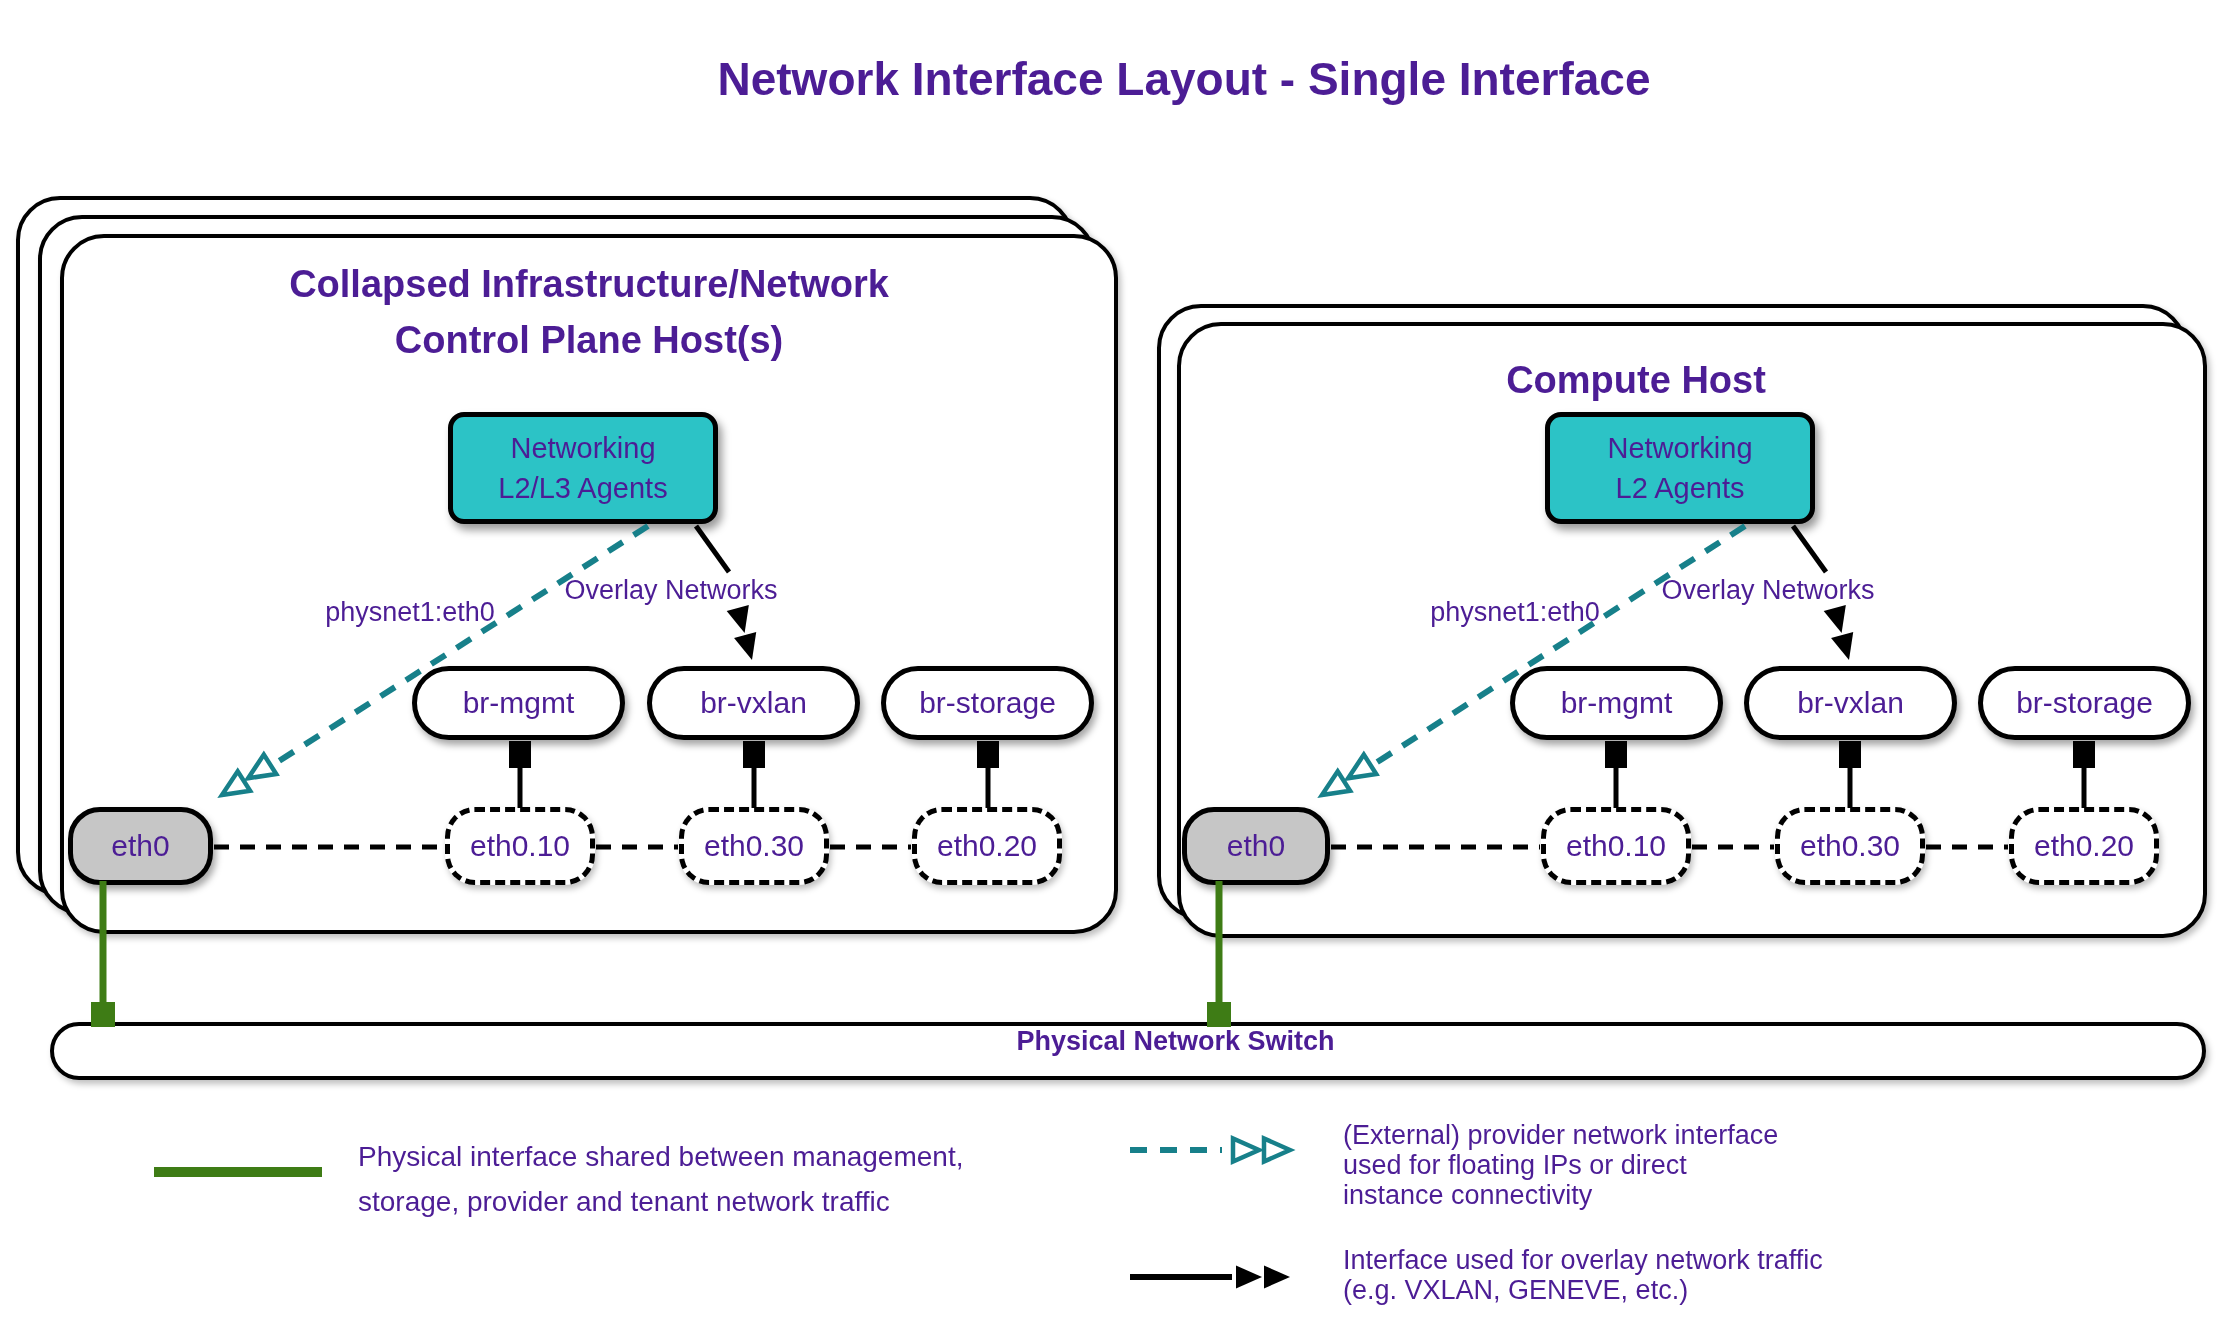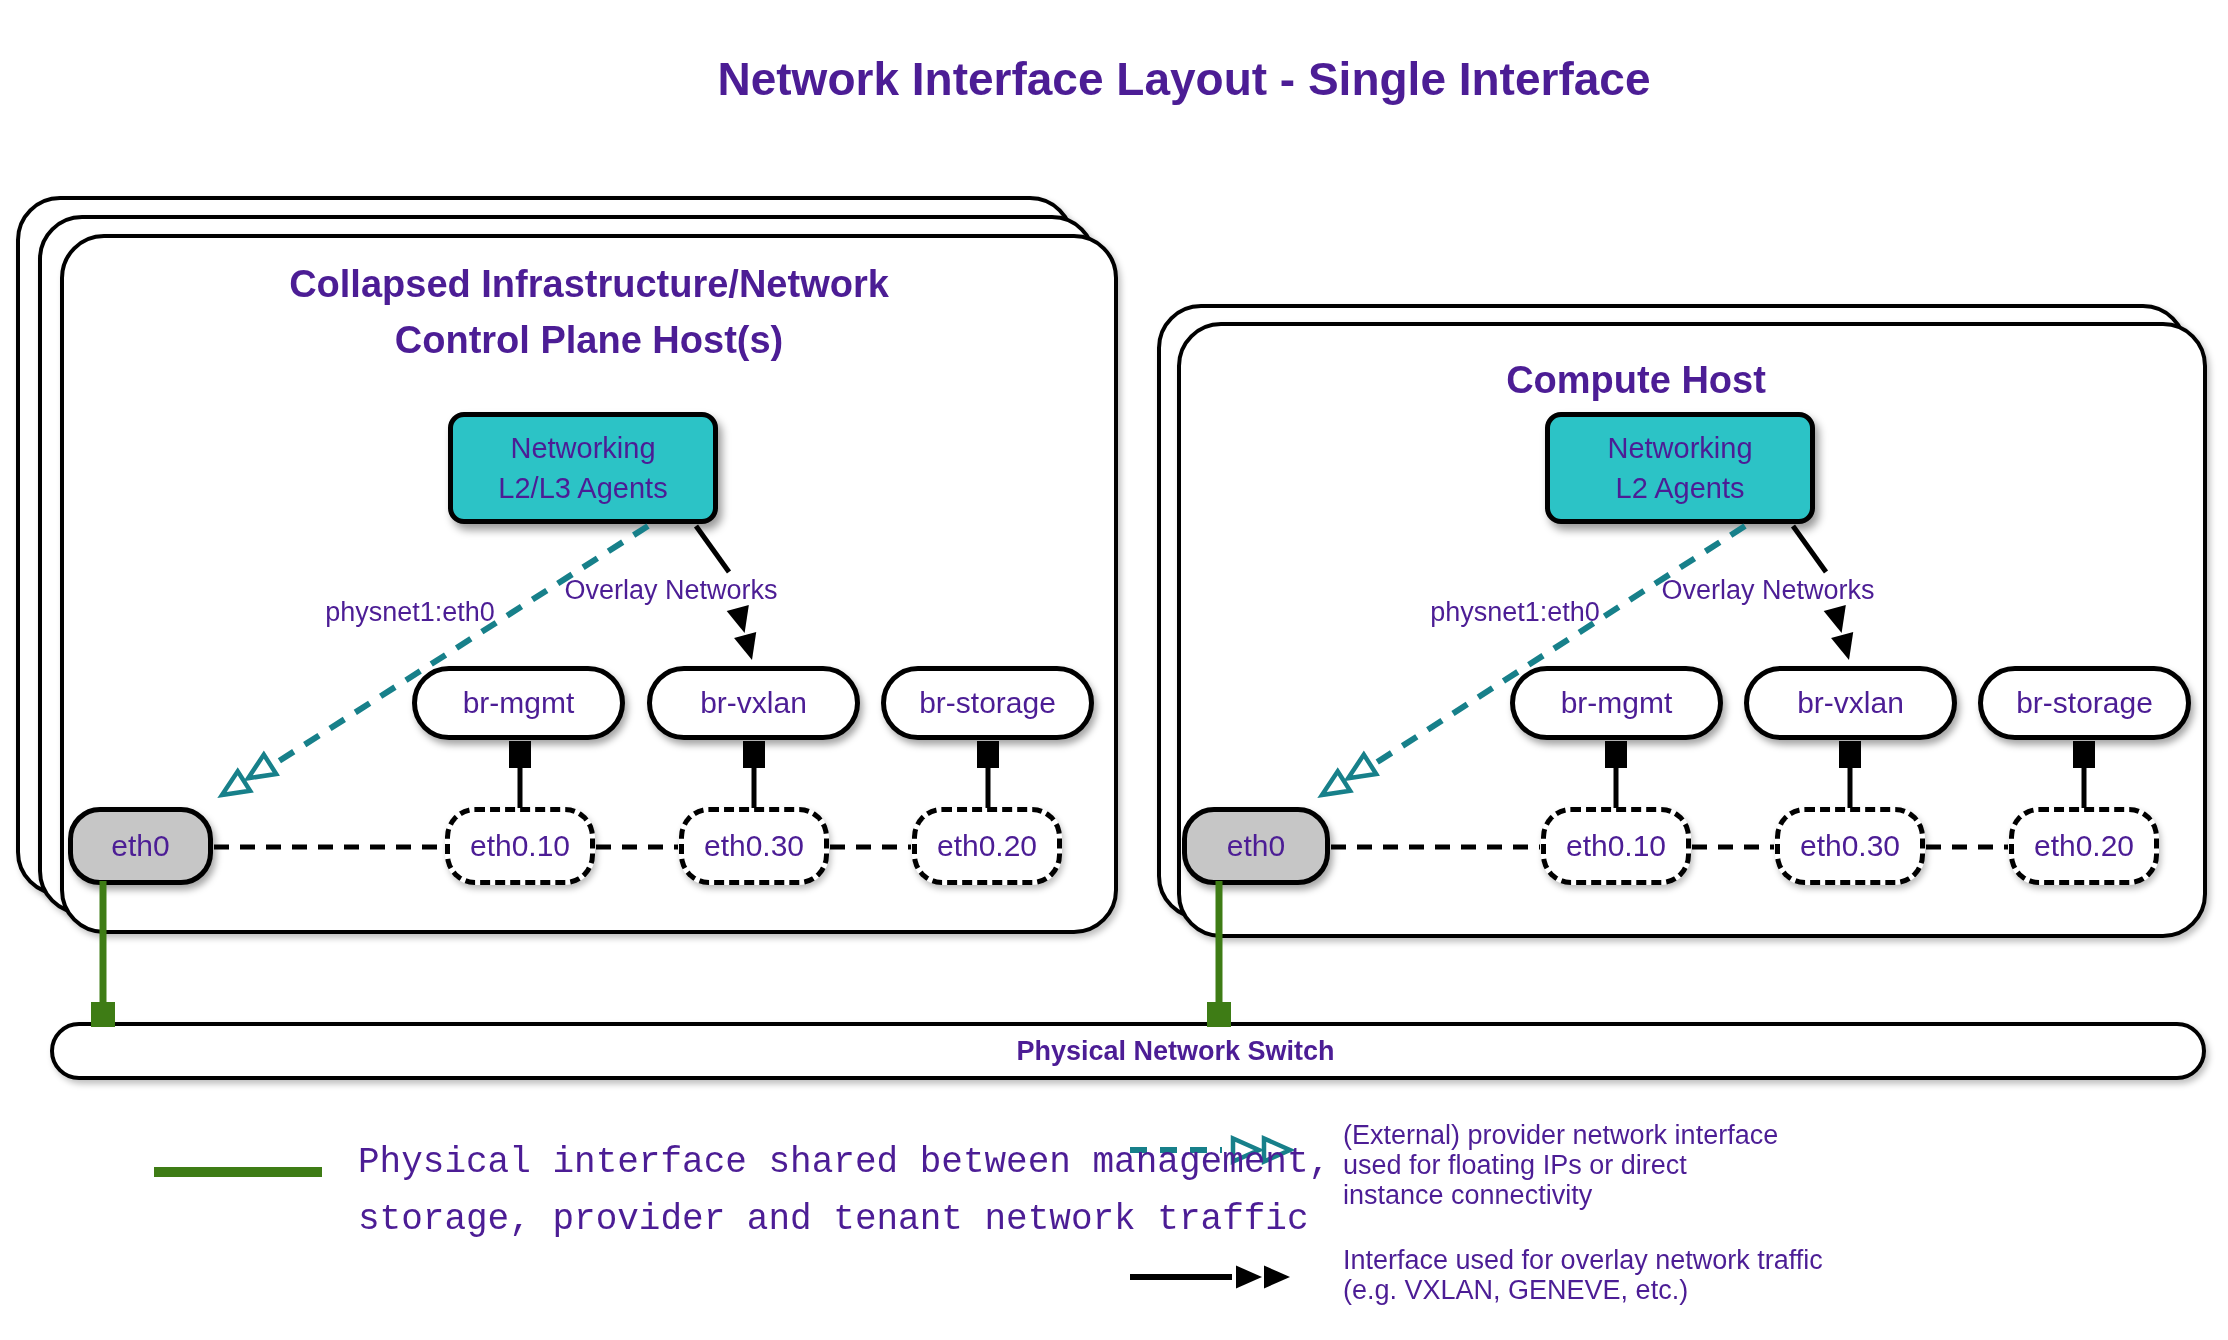--- a/index.html
+++ b/index.html
@@ -15,24 +15,24 @@
          background:var(--agent-fill);display:flex;align-items:center;justify-content:center;
          text-align:center;font-size:29px;line-height:40px;white-space:pre-line;
          box-shadow:4px 6px 8px rgba(0,0,0,0.4);}
   .pill{position:absolute;z-index:2;box-sizing:border-box;border:5px solid #000;border-radius:38px;
         background:#fff;display:flex;align-items:center;justify-content:center;font-size:30px;
         box-shadow:3px 5px 7px rgba(0,0,0,0.35);}
   .pill.dashed{border-style:dashed;border-radius:30px;box-shadow:2px 4px 6px rgba(0,0,0,0.25);}
   .pill.gray{background:var(--interface-gray);border-radius:32px;}
   .edge-label{position:absolute;z-index:4;transform:translate(-50%,-50%);font-size:27px;white-space:nowrap;}
   .switch{position:absolute;z-index:2;box-sizing:border-box;border:4px solid #000;border-radius:30px;
-          background:#fff;display:flex;align-items:center;justify-content:center;
+          background:#fff;display:flex;align-items:flex-start;justify-content:center;
           font-weight:bold;font-size:27px;padding-left:95px;box-shadow:3px 4px 6px rgba(0,0,0,0.25);}
   .legend-text{position:absolute;z-index:4;font-size:27px;line-height:30px;white-space:pre-line;}
-  .legend-text.first{font-size:36px;line-height:57px;font-family:Liberation Mono, monospace;}
+  .legend-text.first{font-size:28px;line-height:45px;}
   svg.overlay{position:absolute;top:0;left:0;z-index:3;pointer-events:none;}
 </style>
 </head>
 <body>
 
 <div class="canvas">
 
   <div class="page-title">Network Interface Layout - Single Interface</div>
 
   <div class="host-layer" style="left:16px;top:196px;width:1058px;height:700px;"></div>

